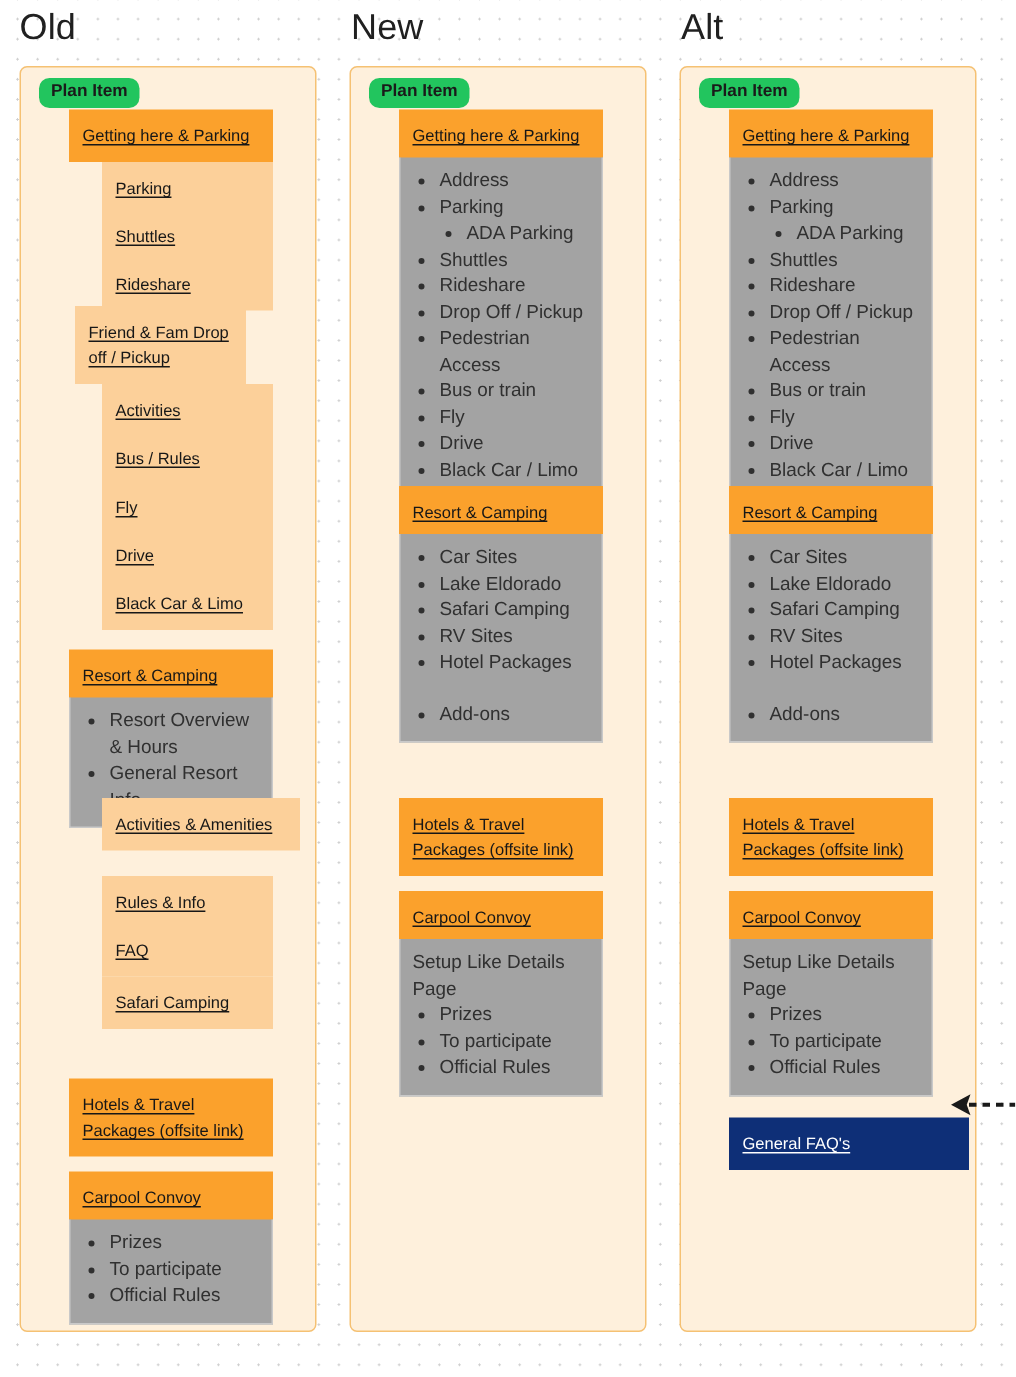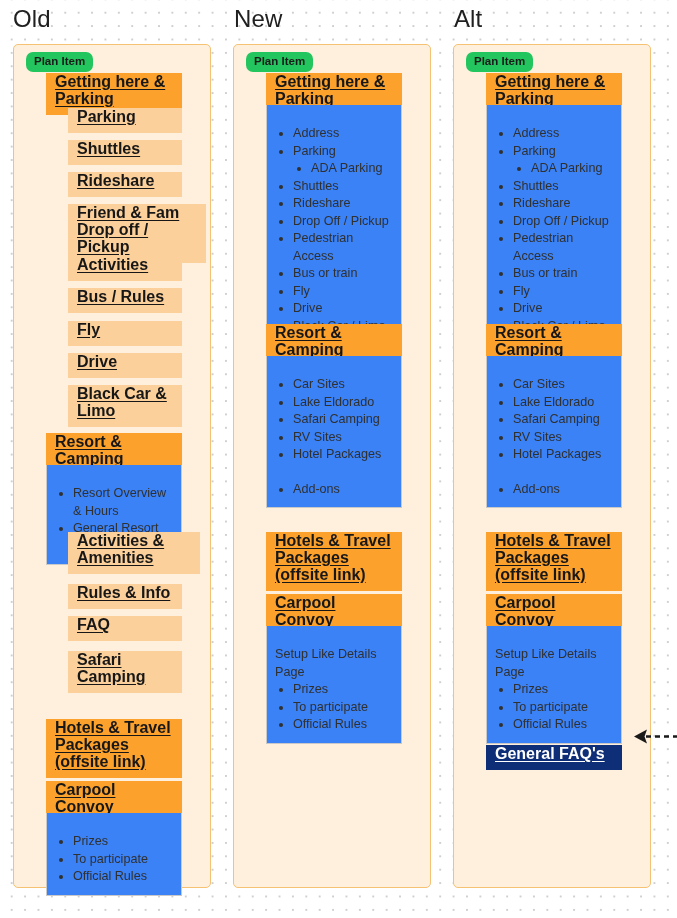--- a/index.html
+++ b/index.html
@@ -71,42 +71,42 @@
   }
 
   .node {
     position: relative;
     box-sizing: border-box;
   }
 
   
   .bar {
     box-sizing: border-box;
-    font-size: 16px;
-    font-weight: 700;
+    font-size: 11px;
+    font-weight: 400;
     color: #171717;
     line-height: 17px;
-    padding: 0 9px 8px 9px;
+    padding: 10px 9px 8px 9px;
   }
   .bar span.u {
     text-decoration: underline;
     text-underline-offset: 2px;
   }
   .bar.dark-orange { background: #fba12c; }
   .bar.light-orange { background: #fcd09a; }
   .bar.navy { background: #0e2f77; }
   .bar.navy span.u { color: #ffffff; }
 
   
   .content-box {
     box-sizing: border-box;
-    background: #3b82f6;
+    background: #a3a3a3;
     border: 1px solid #c9c9c9;
     border-top: none;
-    padding: 20px 6px 9px 6px;
+    padding: 7px 6px 9px 6px;
     font-size: 12.6px;
     color: #303030;
     line-height: 17.5px;
   }
   .content-box ul {
     margin: 0;
     padding-left: 20px;
     list-style-type: disc;
   }
   .content-box ul ul {
@@ -150,21 +150,21 @@
       </div>
 
       <div class="node bar light-orange" style="position:absolute; left:54px; top:67px; width:114px;">
         <span class="u">Shuttles</span>
       </div>
 
       <div class="node bar light-orange" style="position:absolute; left:54px; top:99px; width:114px;">
         <span class="u">Rideshare</span>
       </div>
 
-      <div class="node bar light-orange" style="position:absolute; left:54px; top:131px; width:138px;">
+      <div class="node bar light-orange" style="position:absolute; left:36px; top:131px; width:114px;">
         <span class="u">Friend &amp; Fam Drop off / Pickup</span>
       </div>
 
       <div class="node bar light-orange" style="position:absolute; left:54px; top:183px; width:114px;">
         <span class="u">Activities</span>
       </div>
 
       <div class="node bar light-orange" style="position:absolute; left:54px; top:215px; width:114px;">
         <span class="u">Bus / Rules</span>
       </div>
@@ -339,21 +339,21 @@
       </div>
       <div class="content-box" style="position:absolute; left:32px; top:553px; width:136px;">
         <p class="lead">Setup Like Details Page</p>
         <ul>
           <li>Prizes</li>
           <li>To participate</li>
           <li>Official Rules</li>
         </ul>
       </div>
 
-      <div class="node bar navy" style="position:absolute; left:32px; top:672px; width:136px;">
+      <div class="node bar navy" style="position:absolute; left:32px; top:672px; width:160px;">
         <span class="u">General FAQ's</span>
       </div>
 
     </div>
   </div>
 </div>
 
 <div class="arrow-wrap">
   <svg width="45" height="24" viewBox="0 0 45 24" xmlns="http://www.w3.org/2000/svg">
     <line x1="14" y1="11.5" x2="45" y2="11.5" stroke="#1a1a1a" stroke-width="2.6" stroke-dasharray="5,4"></line>

